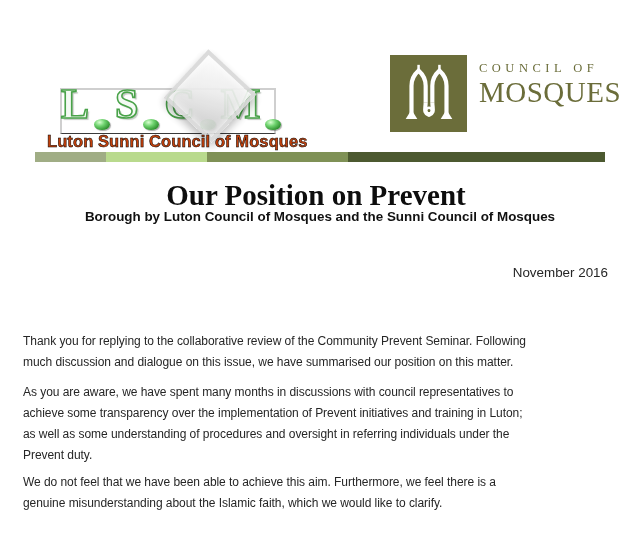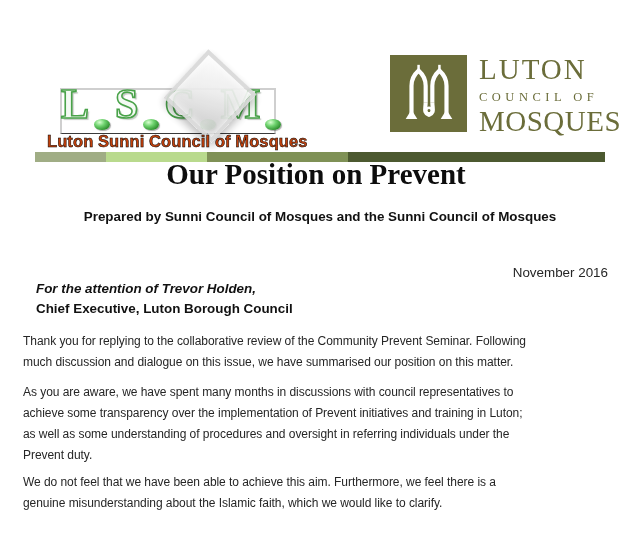--- a/index.html
+++ b/index.html
@@ -52,21 +52,21 @@
 
   
   .divider{position:absolute;left:35px;top:152px;width:570px;height:10px;display:flex;}
   .divider .seg1{width:71px;background:#a0ad85;}
   .divider .seg2{width:101px;background:#b9da8d;}
   .divider .seg3{width:141px;background:#7f9156;}
   .divider .seg4{width:257px;background:#4c5930;}
 
   
   .doc-title{
-    position:absolute;left:0;top:158px;width:632px;text-align:center;
+    position:absolute;left:0;top:179px;width:632px;text-align:center;
     font-family:"Liberation Serif",serif;font-weight:bold;font-size:29px;color:#0d0d0d;
   }
   .doc-subtitle{
     position:absolute;left:0;top:209px;width:640px;text-align:center;
     font-size:13.4px;font-weight:bold;color:#111;
   }
   .doc-date{
     position:absolute;right:32px;top:245px;text-align:right;
     font-size:13.4px;color:#262626;margin-top:20px;
   }
@@ -117,41 +117,36 @@
           <path d="M42.5 8 V1"></path>
           <circle cx="30" cy="56" r="3.5"></circle>
         </g>
         <g fill="#ffffff" stroke="none">
           <polygon points="2,66 16,66 9,55"></polygon>
           <polygon points="44,66 58,66 51,55"></polygon>
         </g>
       </svg>
     </div>
     <div class="lcm-text">
-      <div class="lcm-luton">LUTON</div>
       <div class="lcm-councilof">COUNCIL OF</div>
       <div class="lcm-mosques">MOSQUES</div>
     </div>
   </div>
 
   <div class="divider">
     <div class="seg1"></div>
     <div class="seg2"></div>
     <div class="seg3"></div>
     <div class="seg4"></div>
   </div>
 
   <div class="doc-title">Our Position on Prevent</div>
-  <div class="doc-subtitle">Prepared by Sunni Council of Mosques and the Sunni Council of Mosques</div>
+  <div class="doc-subtitle">Borough by Luton Council of Mosques and the Sunni Council of Mosques</div>
   <div class="doc-date">November 2016</div>
 
-  <div class="attention">
-    <div class="line1">For the attention of Trevor Holden,</div>
-    <div class="line2">Chief Executive, Luton Borough Council</div>
-  </div>
 
   <div class="para para1">Thank you for replying to the collaborative review of the Community Prevent Seminar. Following
 much discussion and dialogue on this issue, we have summarised our position on this matter.</div>
   <div class="para para3">We do not feel that we have been able to achieve this aim. Furthermore, we feel there is a
 genuine misunderstanding about the Islamic faith, which we would like to clarify.</div>
   <div class="para para2">As you are aware, we have spent many months in discussions with council representatives to
 achieve some transparency over the implementation of Prevent initiatives and training in Luton;
 as well as some understanding of procedures and oversight in referring individuals under the
 Prevent duty.</div>
 

